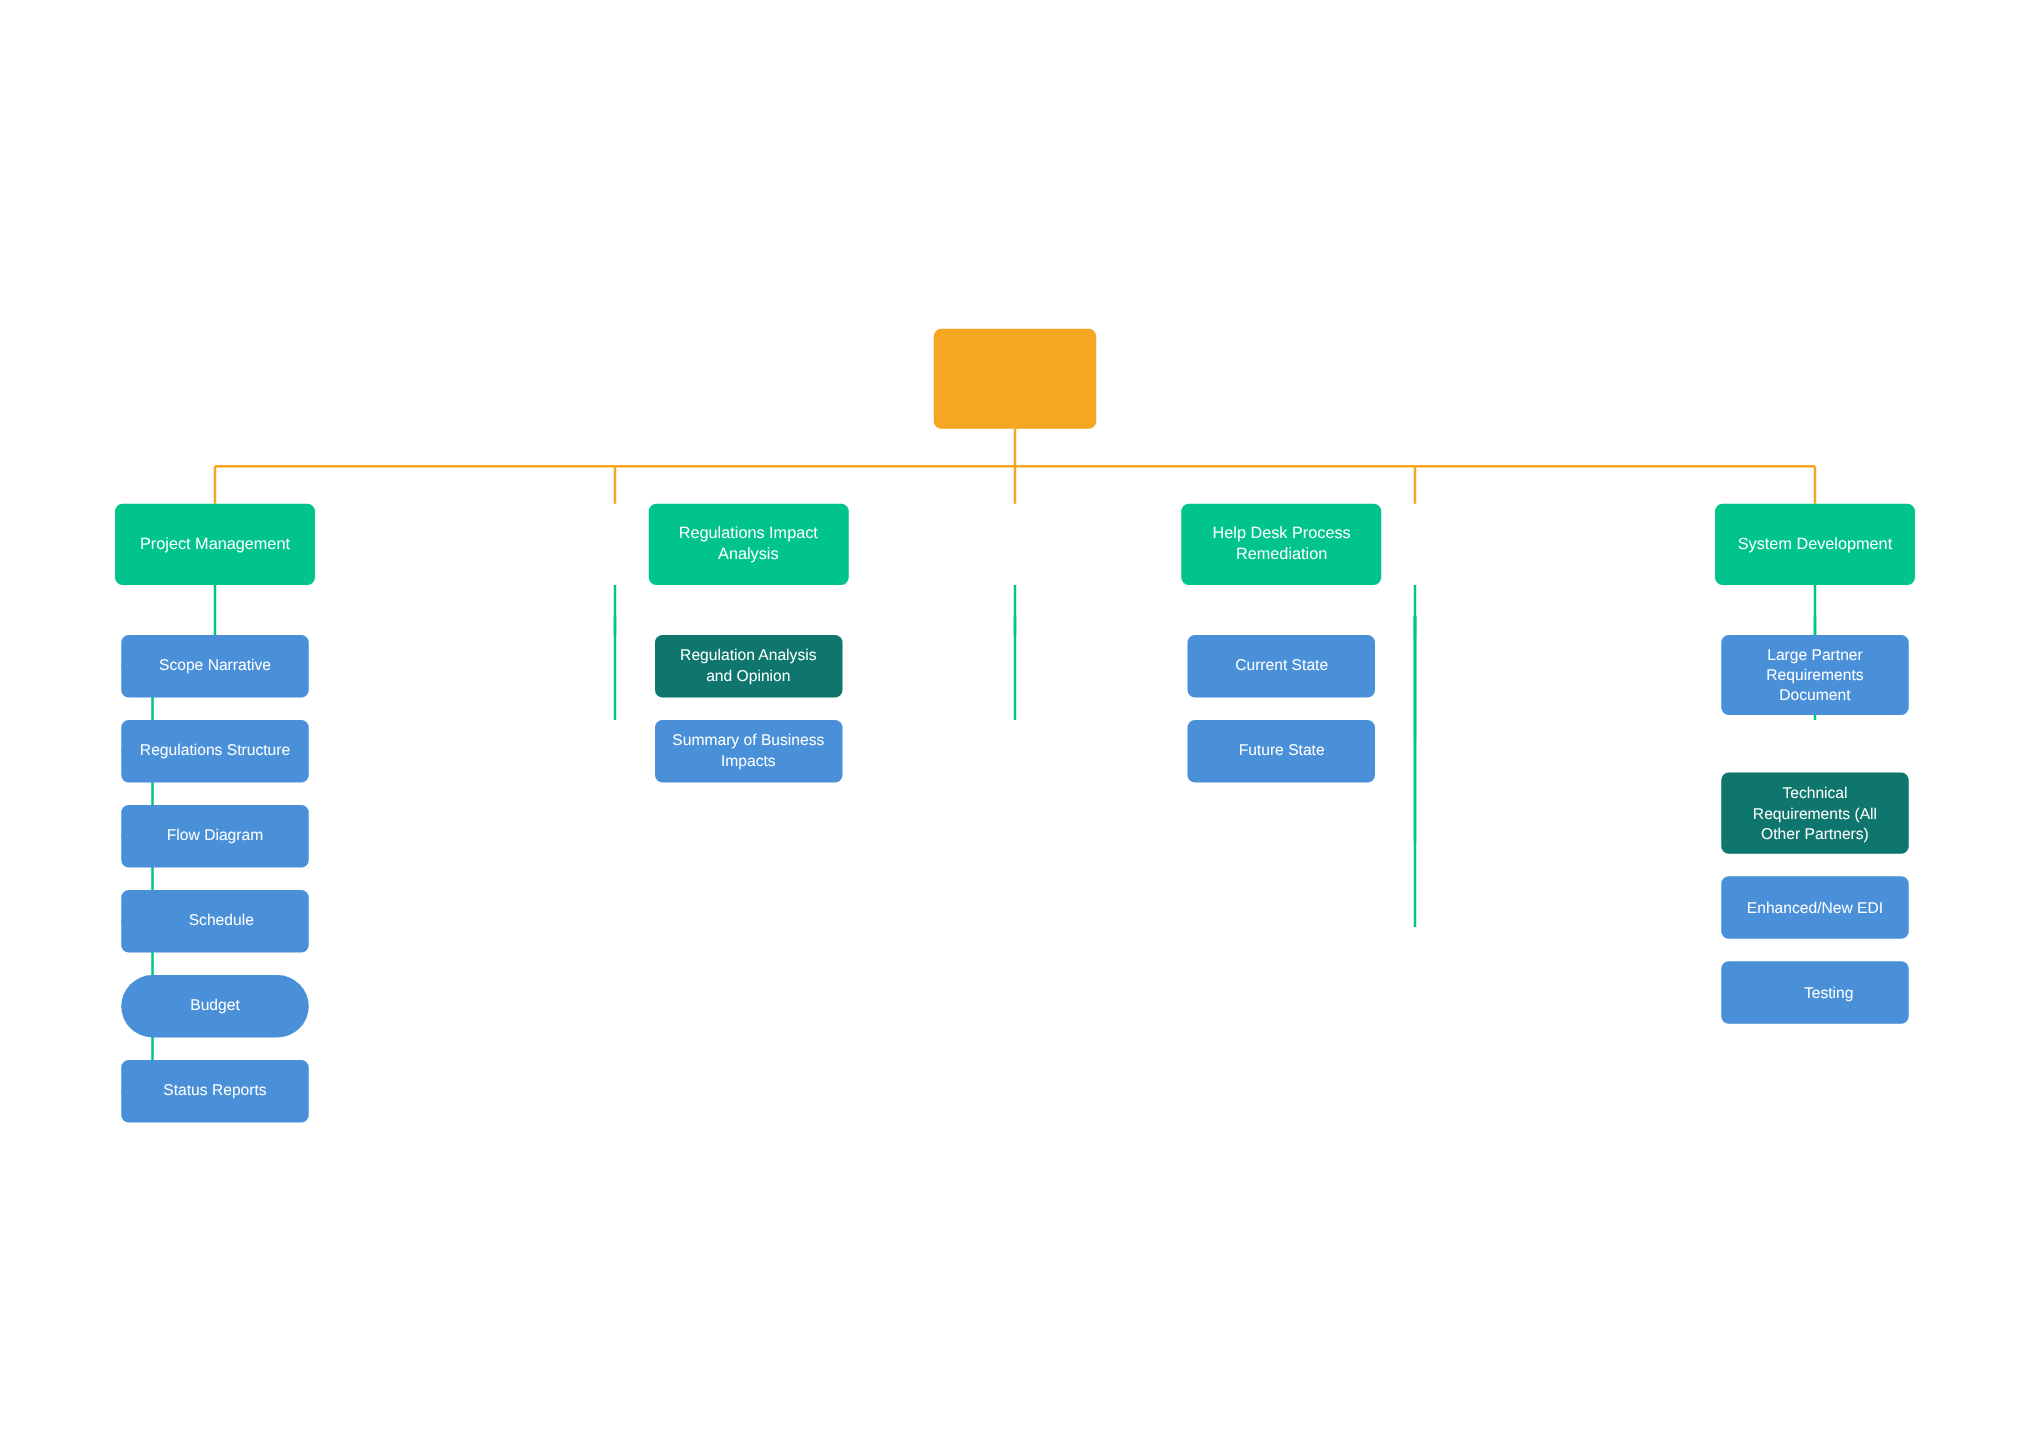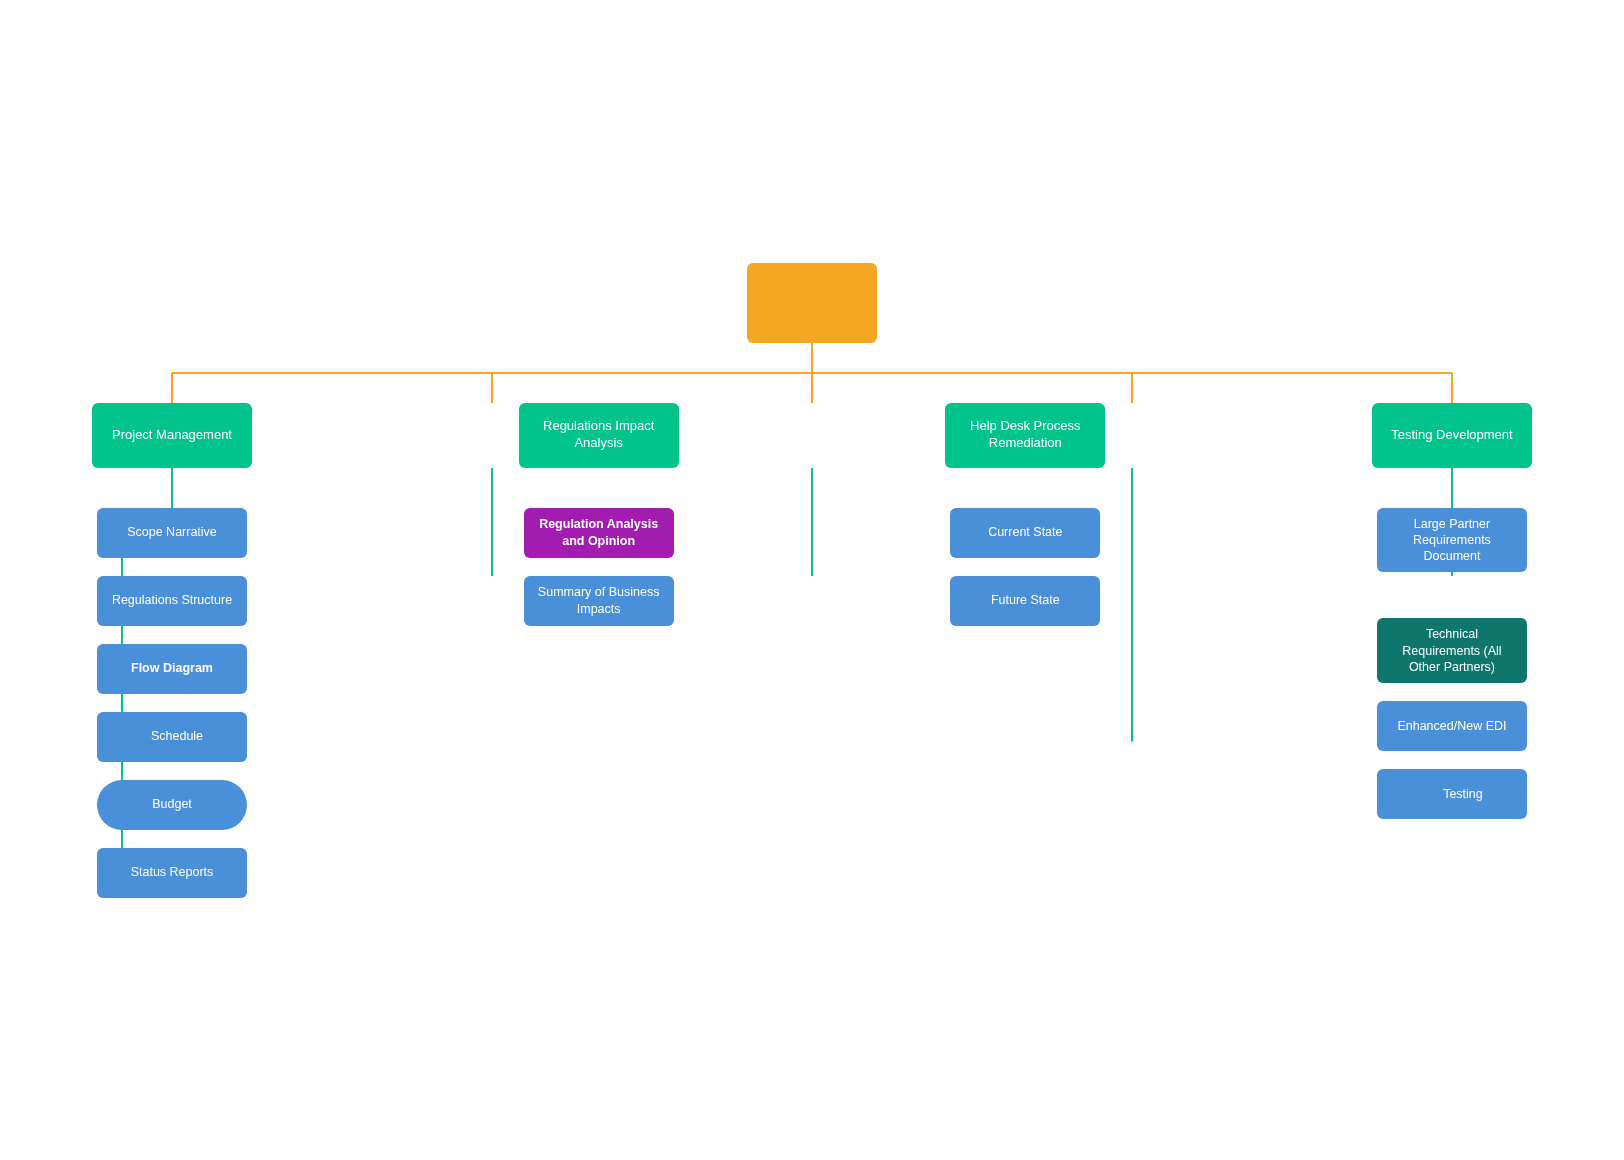--- a/index.html
+++ b/index.html
@@ -156,47 +156,47 @@
     <div style="height: 60px;"></div>
 
     <div class="columns-row" id="columns-row">
 
       <div class="column col-pm" id="col-0">
         <div class="node node-level1" id="node-level1-0" style="background:#00C48C;">Project Management</div>
         <div style="height:40px;"></div>
         <div class="column-children" id="children-0">
           <div class="node node-level2" style="background:#4A90D9;">Scope Narrative</div>
           <div class="node node-level2" style="background:#4A90D9;">Regulations Structure</div>
-          <div class="node node-level2" style="background:#4A90D9;font-weight:bold;">Flow Diagram</div>
+          <div class="node node-level2" style="background:#4A90D9;">Flow Diagram</div>
           <div class="node node-level2" style="background:#4A90D9;padding-left:20px;">Schedule</div>
           <div class="node node-level2" style="background:#4A90D9;border-radius:25px;">Budget</div>
           <div class="node node-level2" style="background:#4A90D9;">Status Reports</div>
         </div>
       </div>
 
       <div class="column col-ria" id="col-1">
         <div class="node node-level1" id="node-level1-1" style="background:#00C48C;">Regulations Impact Analysis</div>
         <div style="height:40px;"></div>
         <div class="column-children" id="children-1">
-          <div class="node node-level2" style="background:#a21caf;font-weight:bold;">Regulation Analysis and Opinion</div>
+          <div class="node node-level2" style="background:#0f766e;">Regulation Analysis and Opinion</div>
           <div class="node node-level2" style="background:#4A90D9;">Summary of Business Impacts</div>
         </div>
       </div>
 
       <div class="column col-hdpr" id="col-2">
         <div class="node node-level1" id="node-level1-2" style="background:#00C48C;">Help Desk Process Remediation</div>
         <div style="height:40px;"></div>
         <div class="column-children" id="children-2">
           <div class="node node-level2" style="background:#4A90D9;">Current State</div>
           <div class="node node-level2" style="background:#4A90D9;">Future State</div>
         </div>
       </div>
 
       <div class="column col-sd" id="col-3">
-        <div class="node node-level1" id="node-level1-3" style="background:#00C48C;">Testing Development</div>
+        <div class="node node-level1" id="node-level1-3" style="background:#00C48C;">System Development</div>
         <div style="height:40px;"></div>
         <div class="column-children" id="children-3">
           <div class="node node-level2" style="background:#4A90D9;">Large Partner Requirements Document</div>
           <div class="node node-level2" style="background:#0f766e;margin-top:28px;">Technical Requirements (All Other Partners)</div>
           <div class="node node-level2" style="background:#4A90D9;">Enhanced/New EDI</div>
           <div class="node node-level2" style="background:#4A90D9;padding-left:32px;">Testing</div>
         </div>
       </div>
 
 

